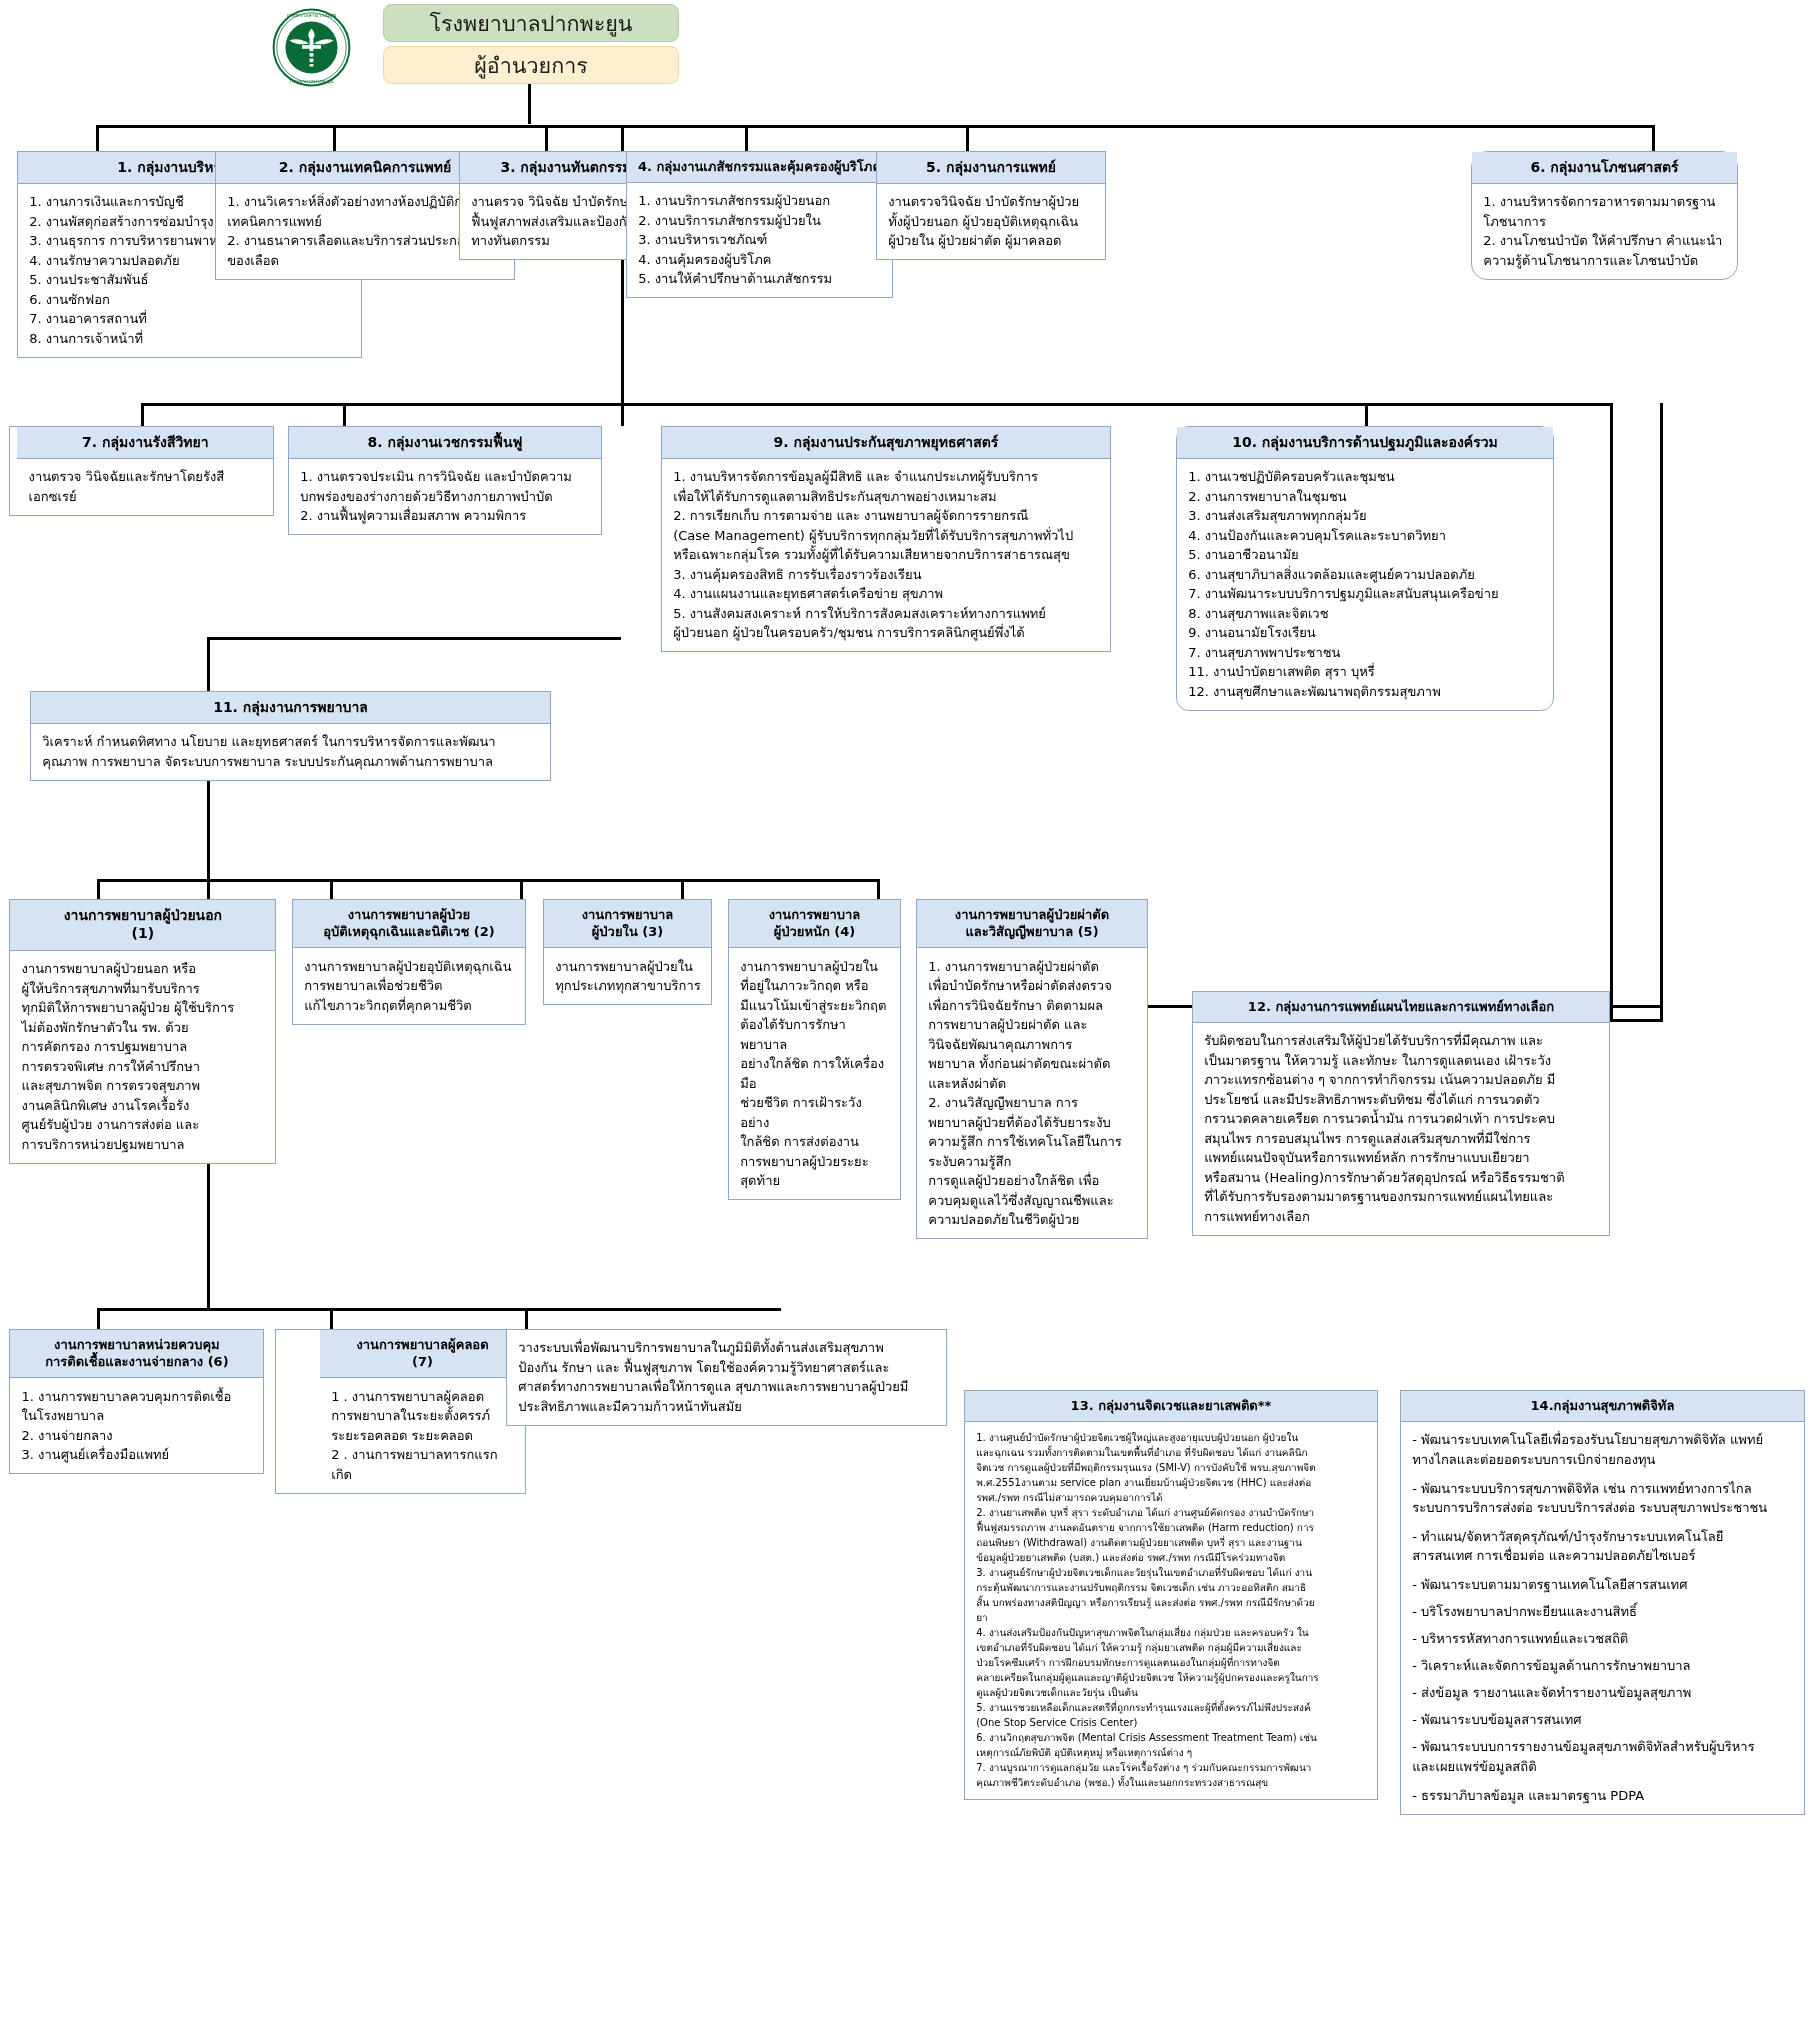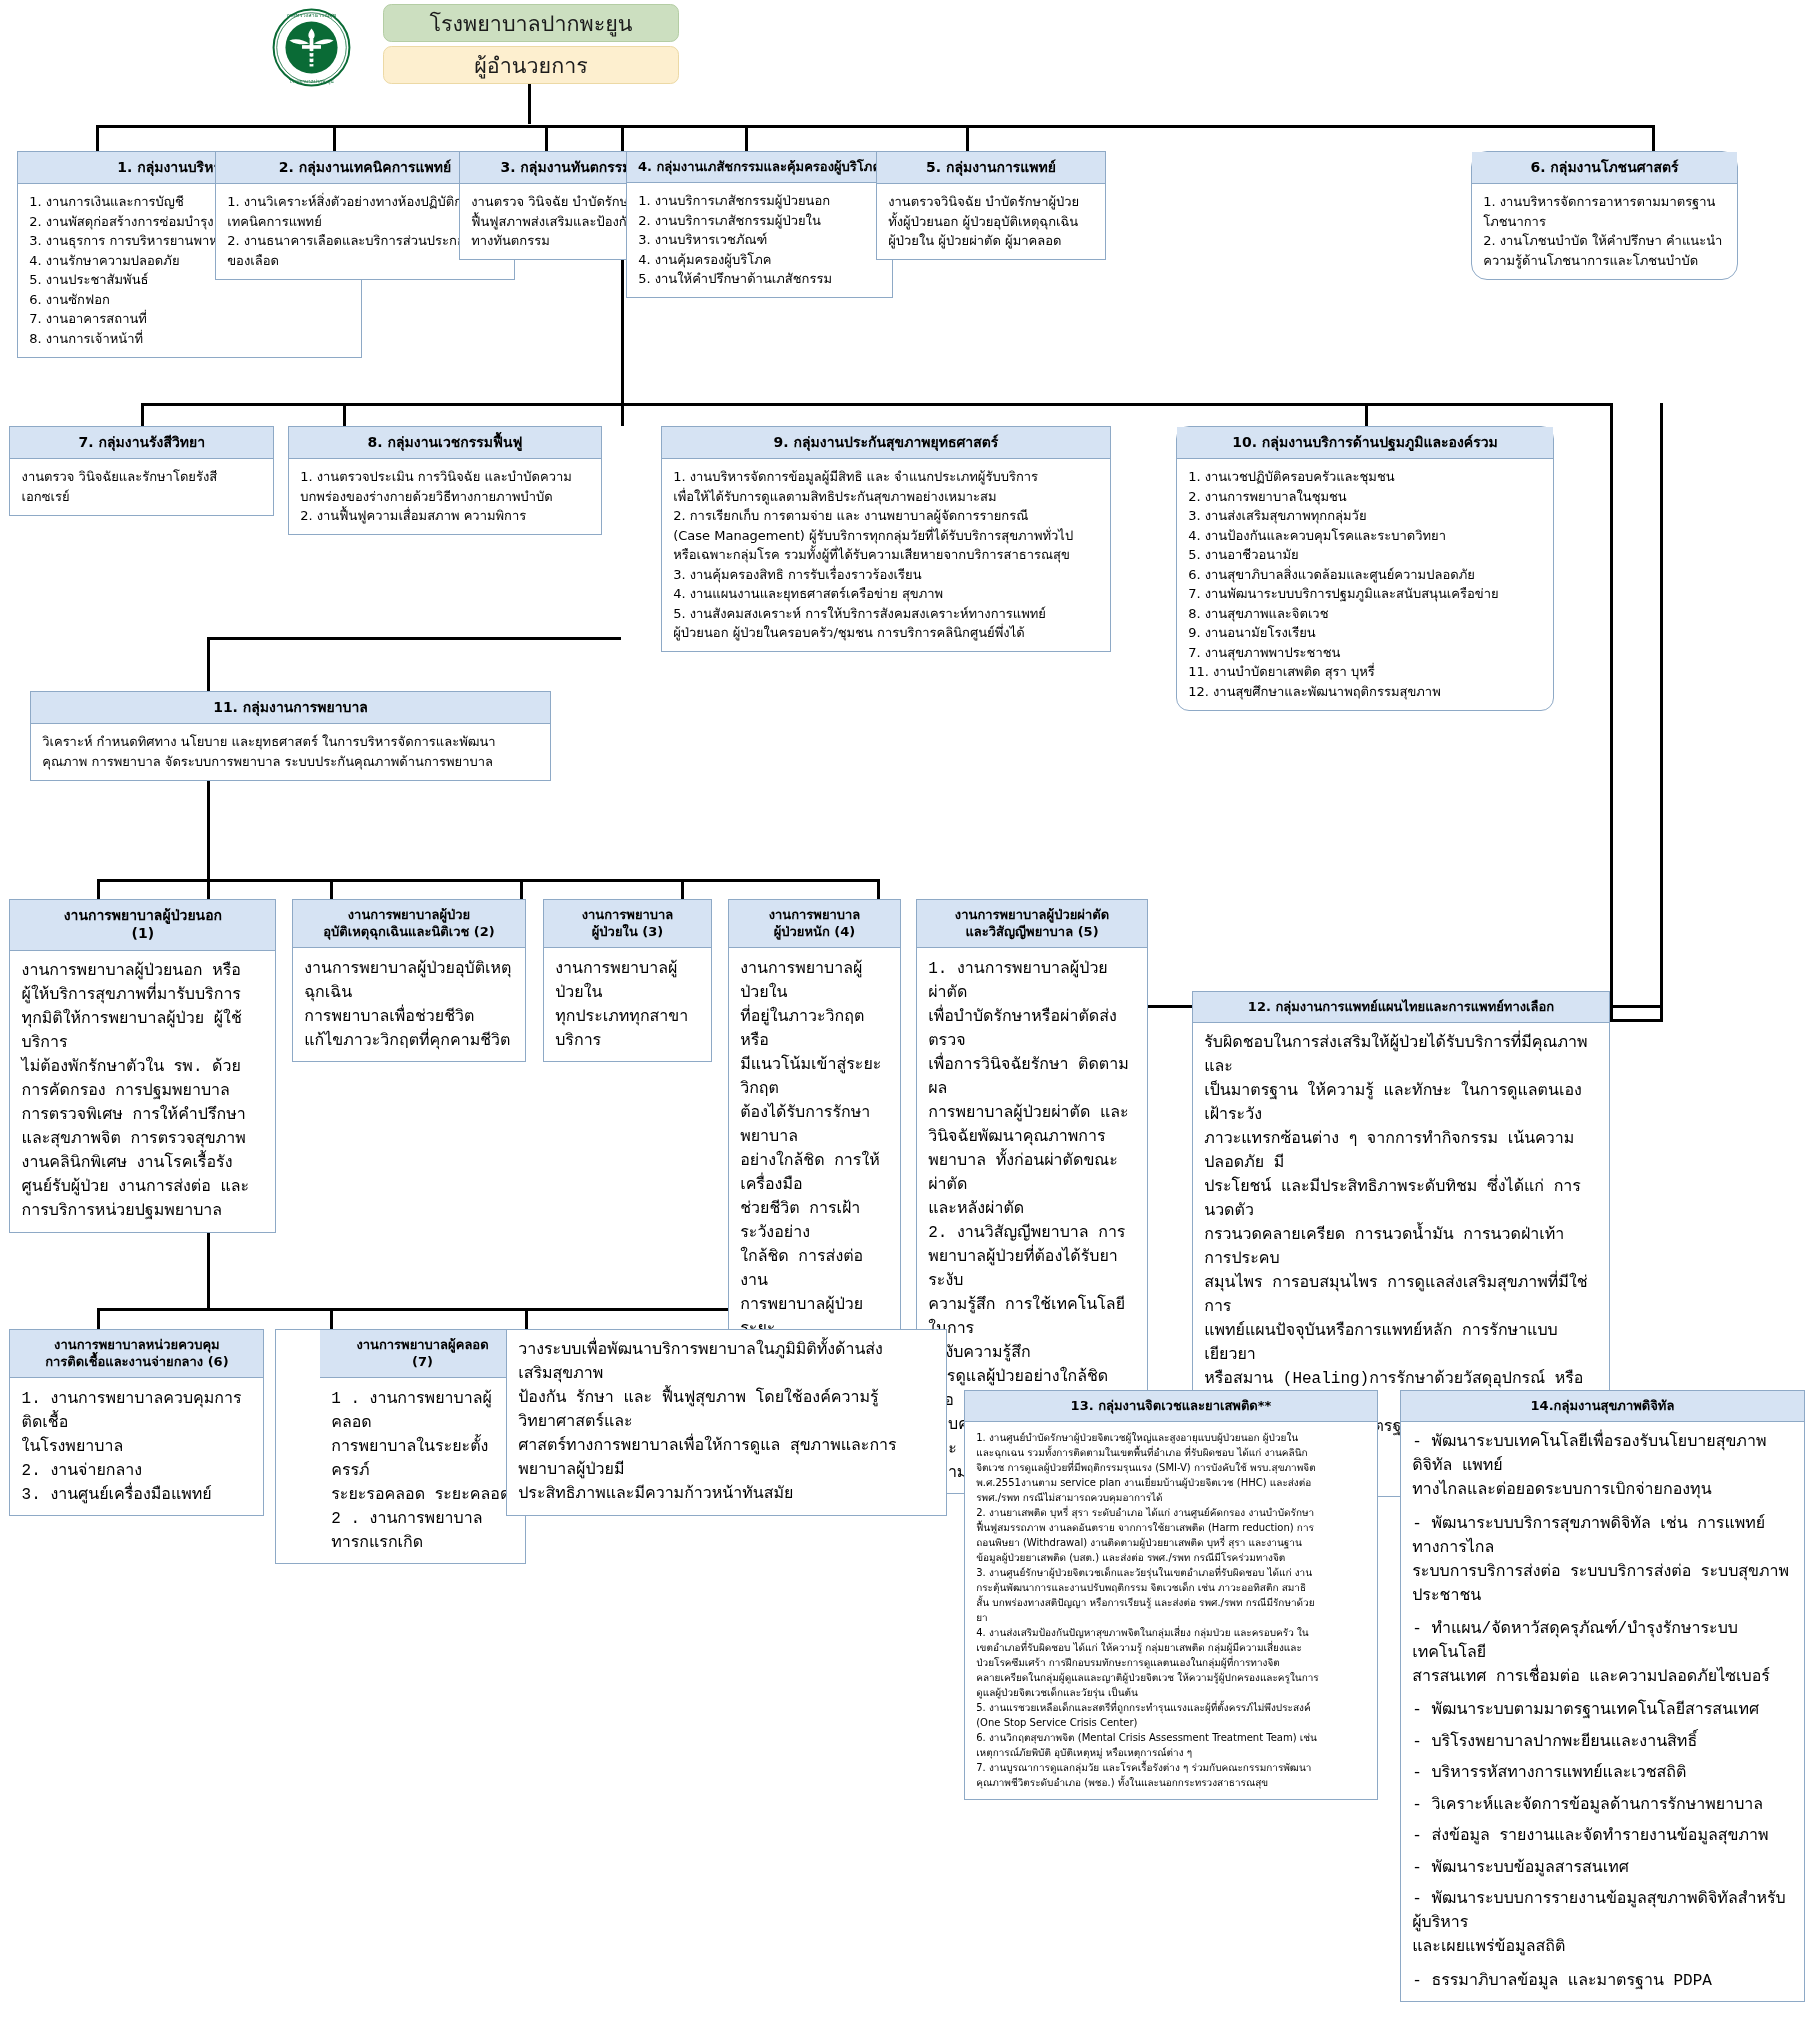--- a/index.html
+++ b/index.html
@@ -72,21 +72,21 @@
     width: 79px; height: 79px;
     z-index: 6;
   }
 
   
   .ln { position: absolute; background: #000000; z-index: 1; }
   .lnh { height: 2.8px; }
   .lnv { width: 2.8px; }
 
   
-  .fs13 { font-size: 16px; font-family: Liberation Mono, monospace; }
+  .fs13 { font-size: 13px; }
   .fs14 { font-size: 13px; }
   .fs15 { font-size: 14px; }
   .fs10 { font-size: 10px; }
 
   .tight > .bbody p { margin-bottom: 0; line-height: 1.5; }
 </style>
 </head>
 <body>
 
 <div id="page">
@@ -214,21 +214,21 @@
   <div class="box tight" style="left:1471px; top:151px; width:267px;border-radius:16px;">
     <div class="bhead fs15">6. กลุ่มงานโภชนศาสตร์</div>
     <div class="bbody fs14">
       <p>1. งานบริหารจัดการอาหารตามมาตรฐาน</p>
       <p>โภชนาการ</p>
       <p>2. งานโภชนบำบัด ให้คำปรึกษา คำแนะนำ</p>
       <p>ความรู้ด้านโภชนาการและโภชนบำบัด</p>
     </div>
   </div>
 
-  <div class="box tight" style="left:9.4px; top:426px; width:265px;">
+  <div class="box tight" style="left:9.4px; top:426px; width:265px;padding-left:7px;">
     <div class="bhead fs15">7. กลุ่มงานรังสีวิทยา</div>
     <div class="bbody fs14">
       <p>งานตรวจ วินิจฉัยและรักษาโดยรังสีเอกซเรย์</p>
     </div>
   </div>
 
   <div class="box tight" style="left:288px; top:426px; width:314px;">
     <div class="bhead fs15">8. กลุ่มงานเวชกรรมฟื้นฟู</div>
     <div class="bbody fs14">
       <p>1. งานตรวจประเมิน การวินิจฉัย และบำบัดความ</p>

